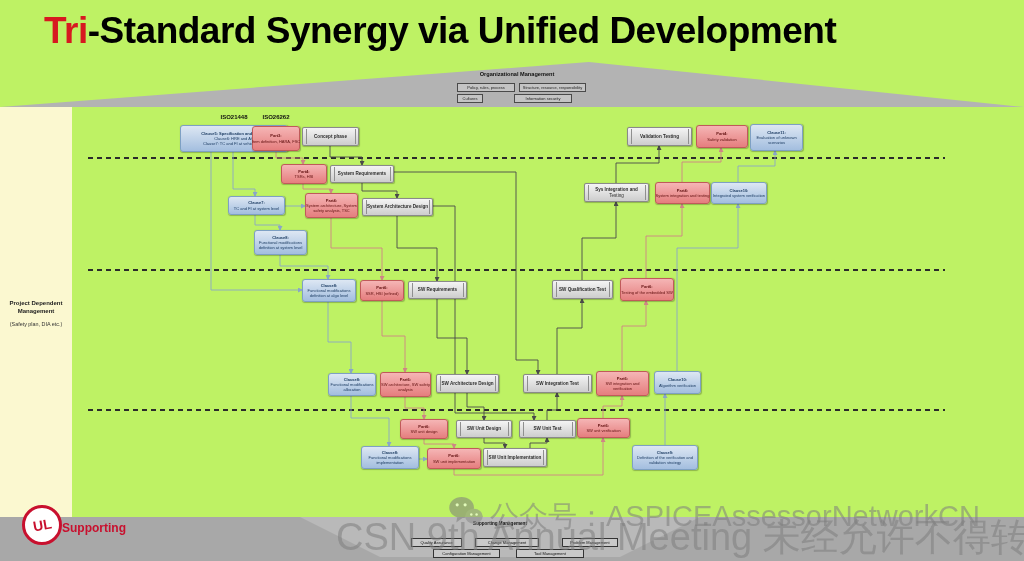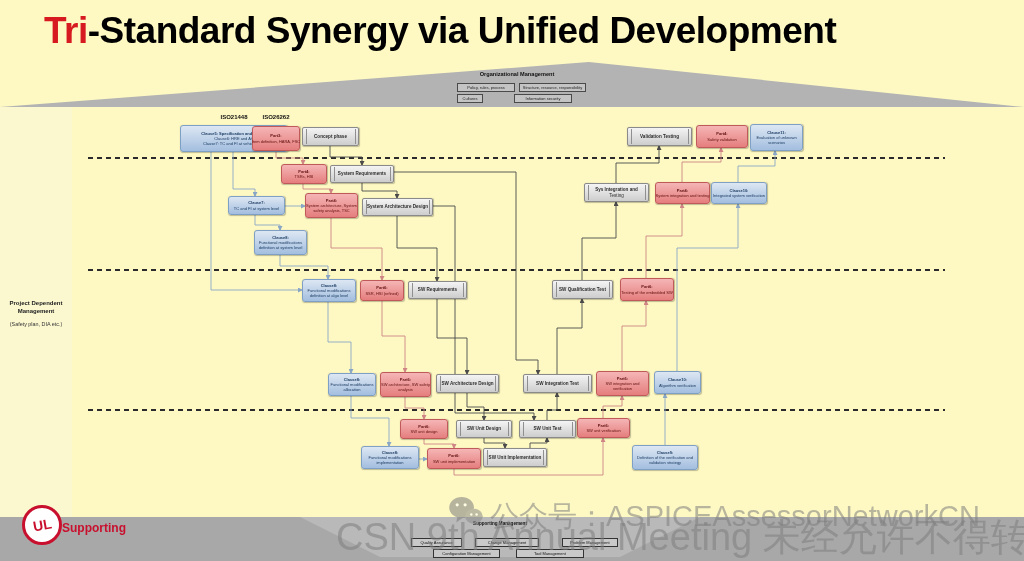--- a/index.html
+++ b/index.html
@@ -1,16 +1,16 @@
 <!DOCTYPE html>
 <html><head>
 <meta charset="utf-8">
 <style>
   html,body{margin:0;padding:0;background:#fff;}
-  .slide{position:relative;width:1024px;height:561px;overflow:hidden;background:#fef9c3;
+  .slide{position:relative;width:1024px;height:561px;overflow:hidden;background:#bef264;
          font-family:"Liberation Sans",sans-serif;}
   
   .title{position:absolute;left:44px;top:10px;font-size:37px;font-weight:bold;
          letter-spacing:-0.5px;color:#000;white-space:nowrap;z-index:3;}
   .title .red{color:#d71920;}
   
   .tri-top{position:absolute;left:0;top:62px;width:1024px;height:45px;background:#b3b3b3;
            clip-path:polygon(0 100%,57.5% 0,100% 100%);z-index:1;}
   .org-title{position:absolute;left:452px;top:71px;width:130px;text-align:center;
              font-size:5.6px;font-weight:bold;color:#111;z-index:2;}

